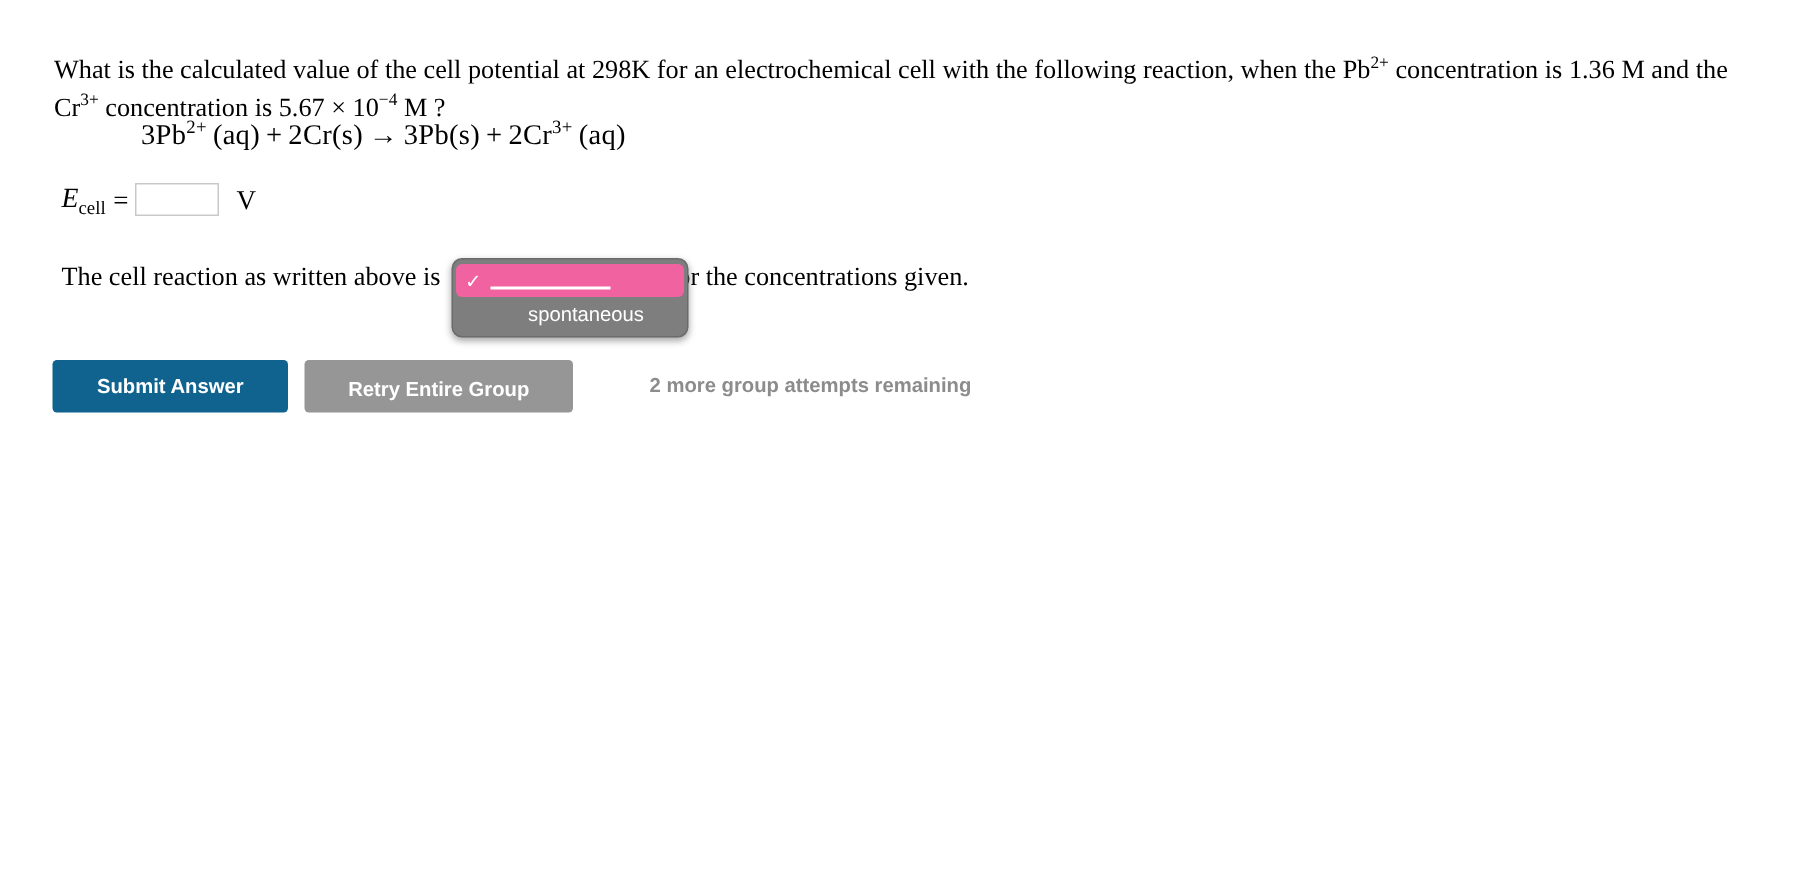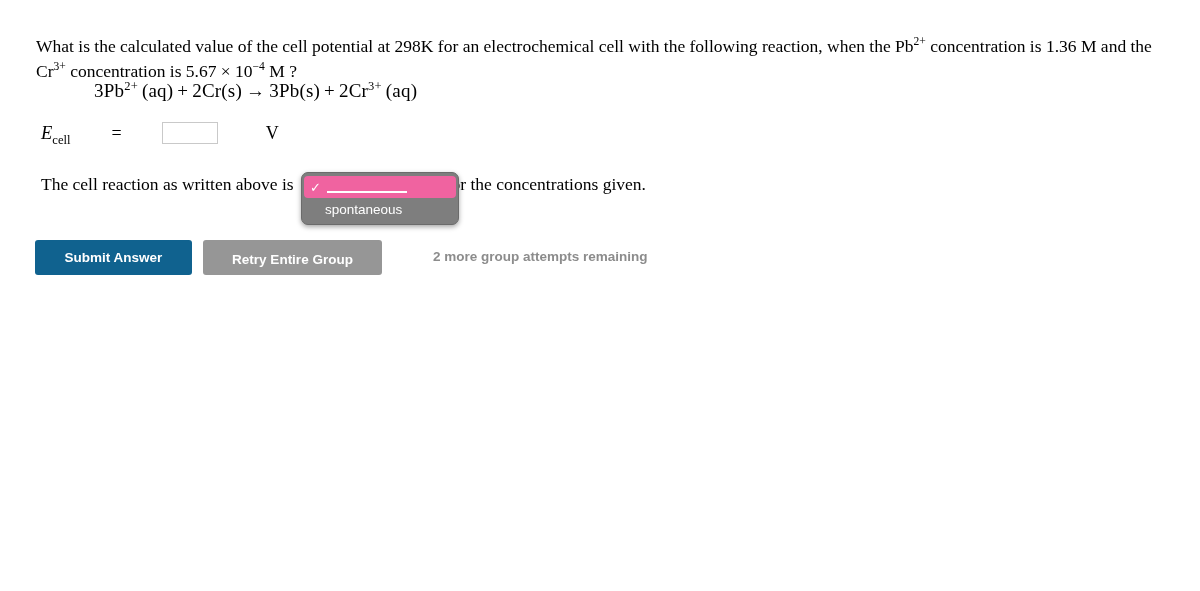--- a/index.html
+++ b/index.html
@@ -50,21 +50,20 @@
 
   
   #ecell-row {
     position: absolute;
     left: 41px;
     top: 122px;
     display: flex;
     align-items: center;
     font-size: 18px;
     white-space: nowrap;
-    gap: 36px;
   }
   #ecell-label {
     font-style: italic;
     font-size: 18.5px;
   }
   #ecell-label .subl {
     font-style: normal;
     font-size: 0.68em;
     vertical-align: sub;
     line-height: 0;
@@ -120,20 +119,21 @@
     overflow: hidden;
   }
   .dropdown-option {
     height: 22px;
     display: flex;
     align-items: center;
     color: #ffffff;
     font-size: 13.5px;
     padding-left: 6px;
     box-sizing: border-box;
+    margin-left: 27px;
   }
   .dropdown-option.selected {
     background: #f063a0;
     margin: 0 2px;
     border-radius: 4px;
   }
   .opt-check {
     width: 17px;
     font-size: 13px;
     color: #ffffff;

